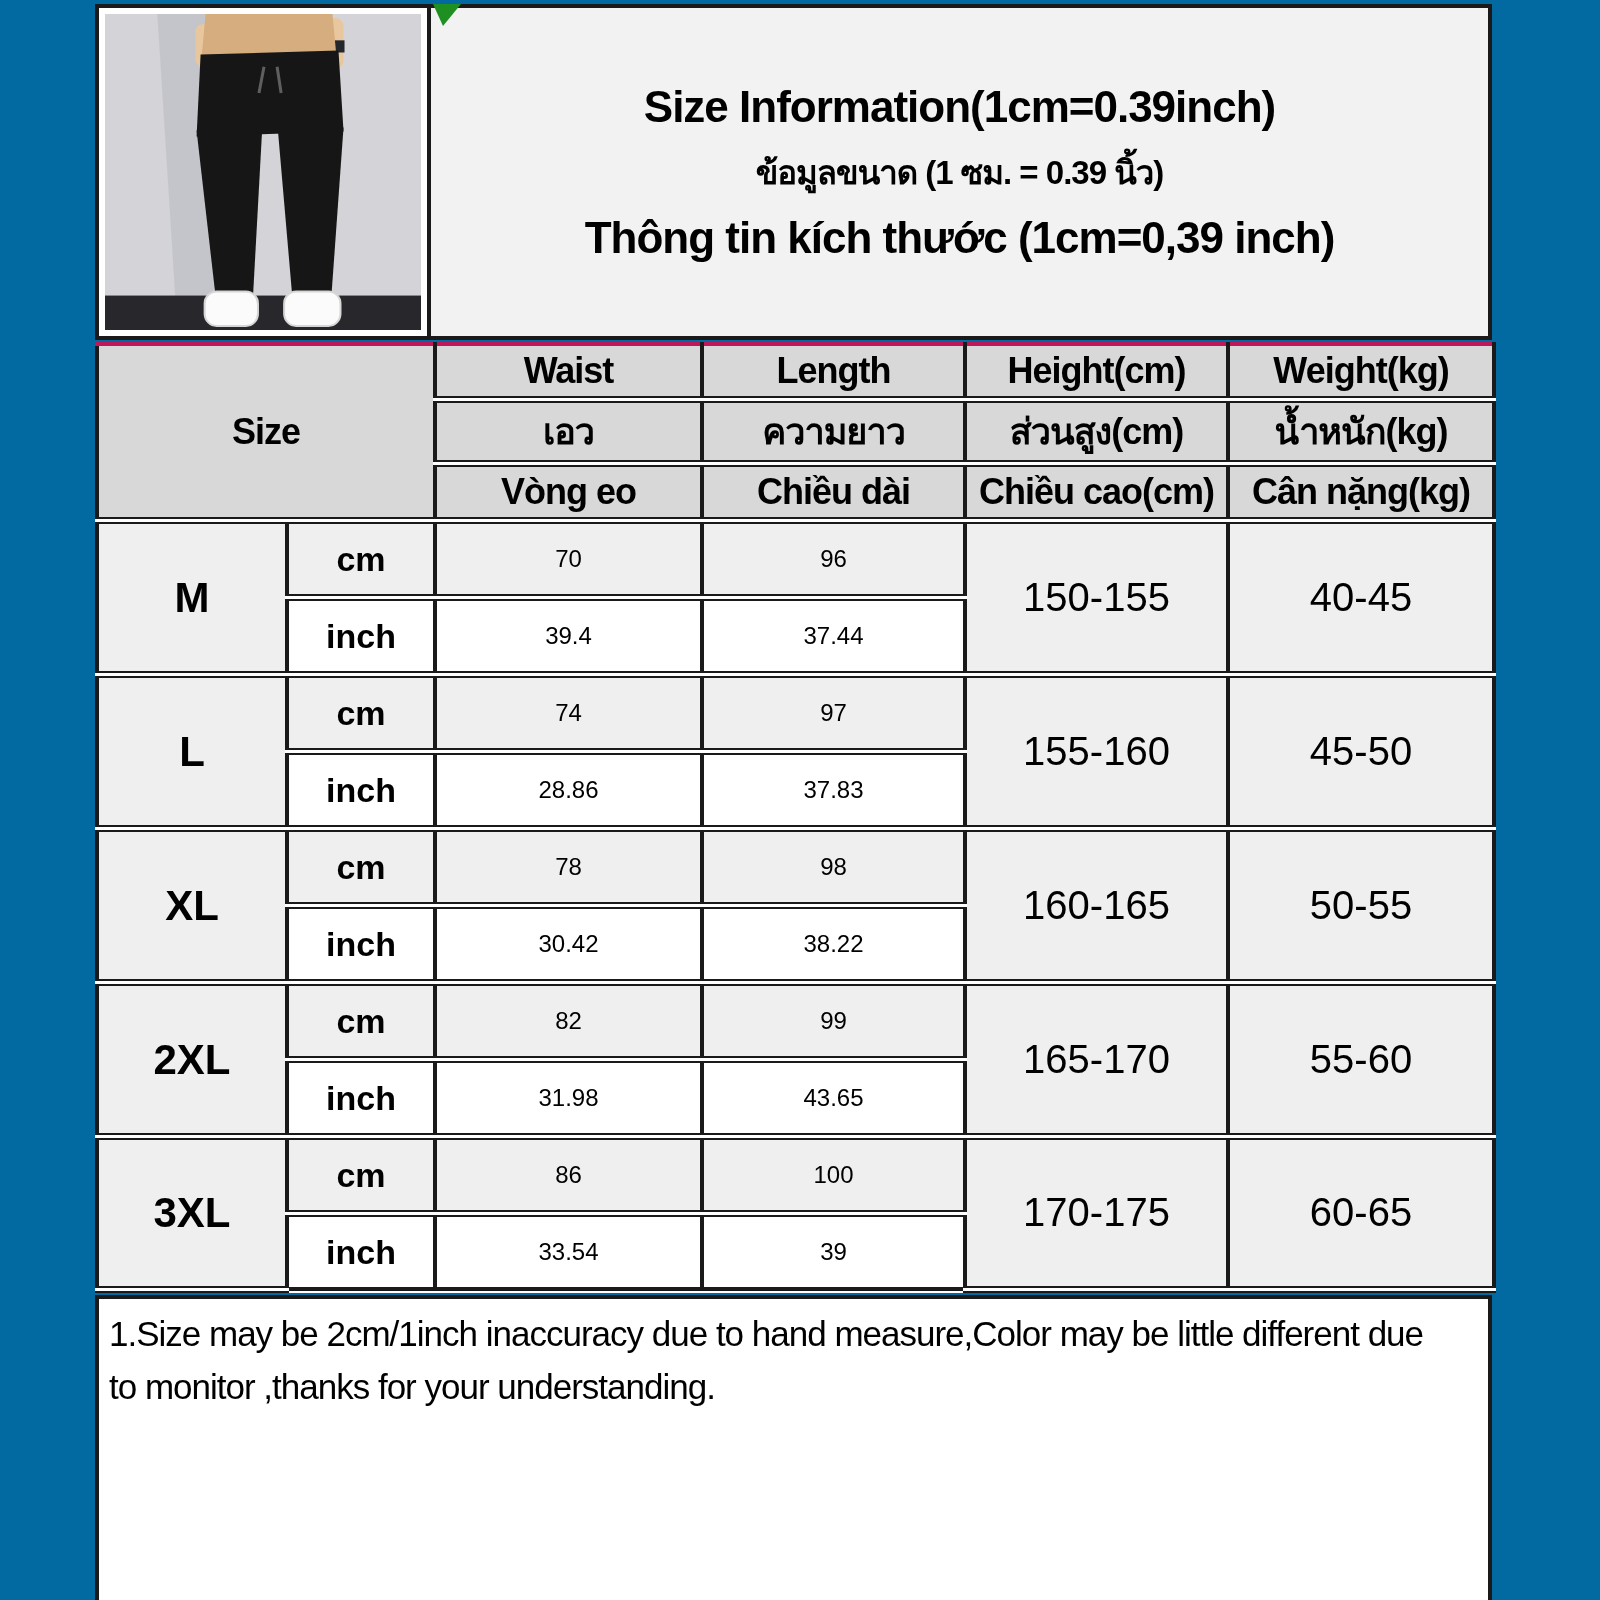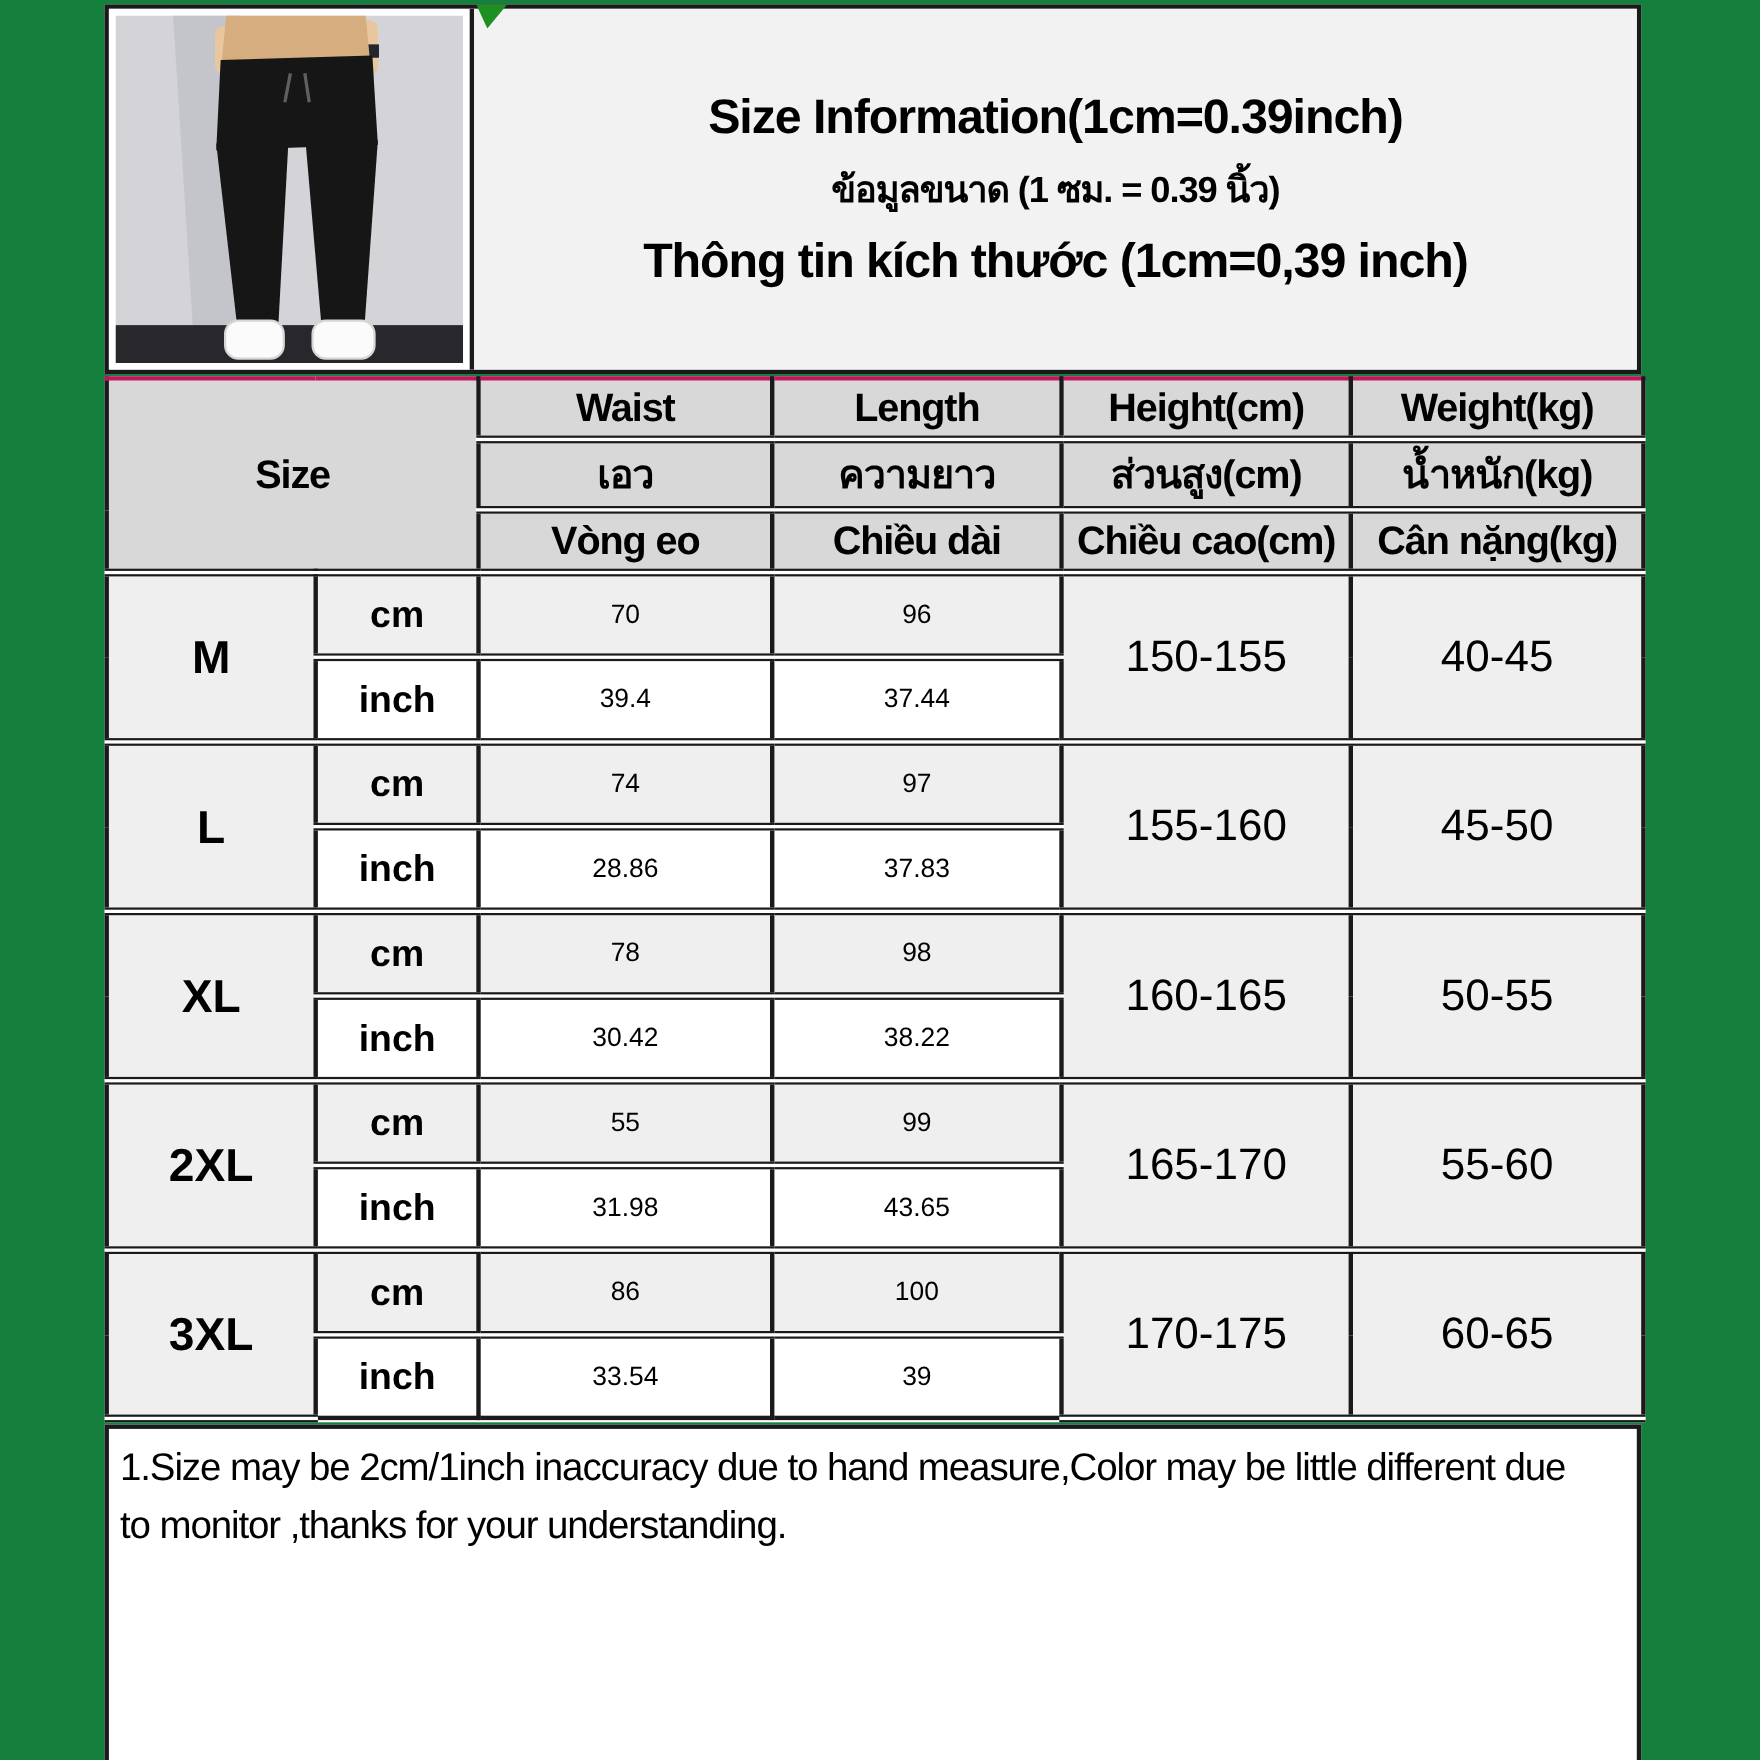--- a/index.html
+++ b/index.html
@@ -1,17 +1,17 @@
 <!DOCTYPE html>
 <html><head>
 <meta charset="utf-8">
 <style>
   html,body { margin:0; padding:0; background:#ffffff; }
   body { width:1600px; height:1600px; font-family:"Liberation Sans", sans-serif; color:#000; }
-  .canvas { position:relative; width:1600px; height:1600px; background:#15803d; overflow:hidden; }
+  .canvas { position:relative; width:1600px; height:1600px; background:#0369a1; overflow:hidden; }
   .sheet { position:absolute; left:95px; top:4px; width:1397px; }
 
   
   .top-section { position:relative; display:flex; border:4px solid #1a1a1a; height:328px; background:#f2f2f2; }
   .photo-cell { flex:0 0 332px; box-sizing:border-box; border-right:4px solid #1a1a1a;
                 background:#ffffff; padding:6px; }
   .photo-cell svg { width:100%; height:100%; display:block; }
   .title-area { flex:1 1 auto; display:flex; flex-direction:column; justify-content:center;
                 align-items:center; gap:14px; background:#f2f2f2; }
   .title-line { font-weight:bold; font-size:44px; letter-spacing:-1px; white-space:nowrap; }
@@ -146,21 +146,21 @@
         </tr>
         <tr class="inch-row">
           <td class="unit">inch</td>
           <td class="val">30.42</td>
           <td class="val">38.22</td>
         </tr>
 
         <tr class="cm-row">
           <td class="size-label" rowspan="2">2XL</td>
           <td class="unit">cm</td>
-          <td class="val">55</td>
+          <td class="val">82</td>
           <td class="val">99</td>
           <td class="range" rowspan="2">165-170</td>
           <td class="range" rowspan="2">55-60</td>
         </tr>
         <tr class="inch-row">
           <td class="unit">inch</td>
           <td class="val">31.98</td>
           <td class="val">43.65</td>
         </tr>
 

